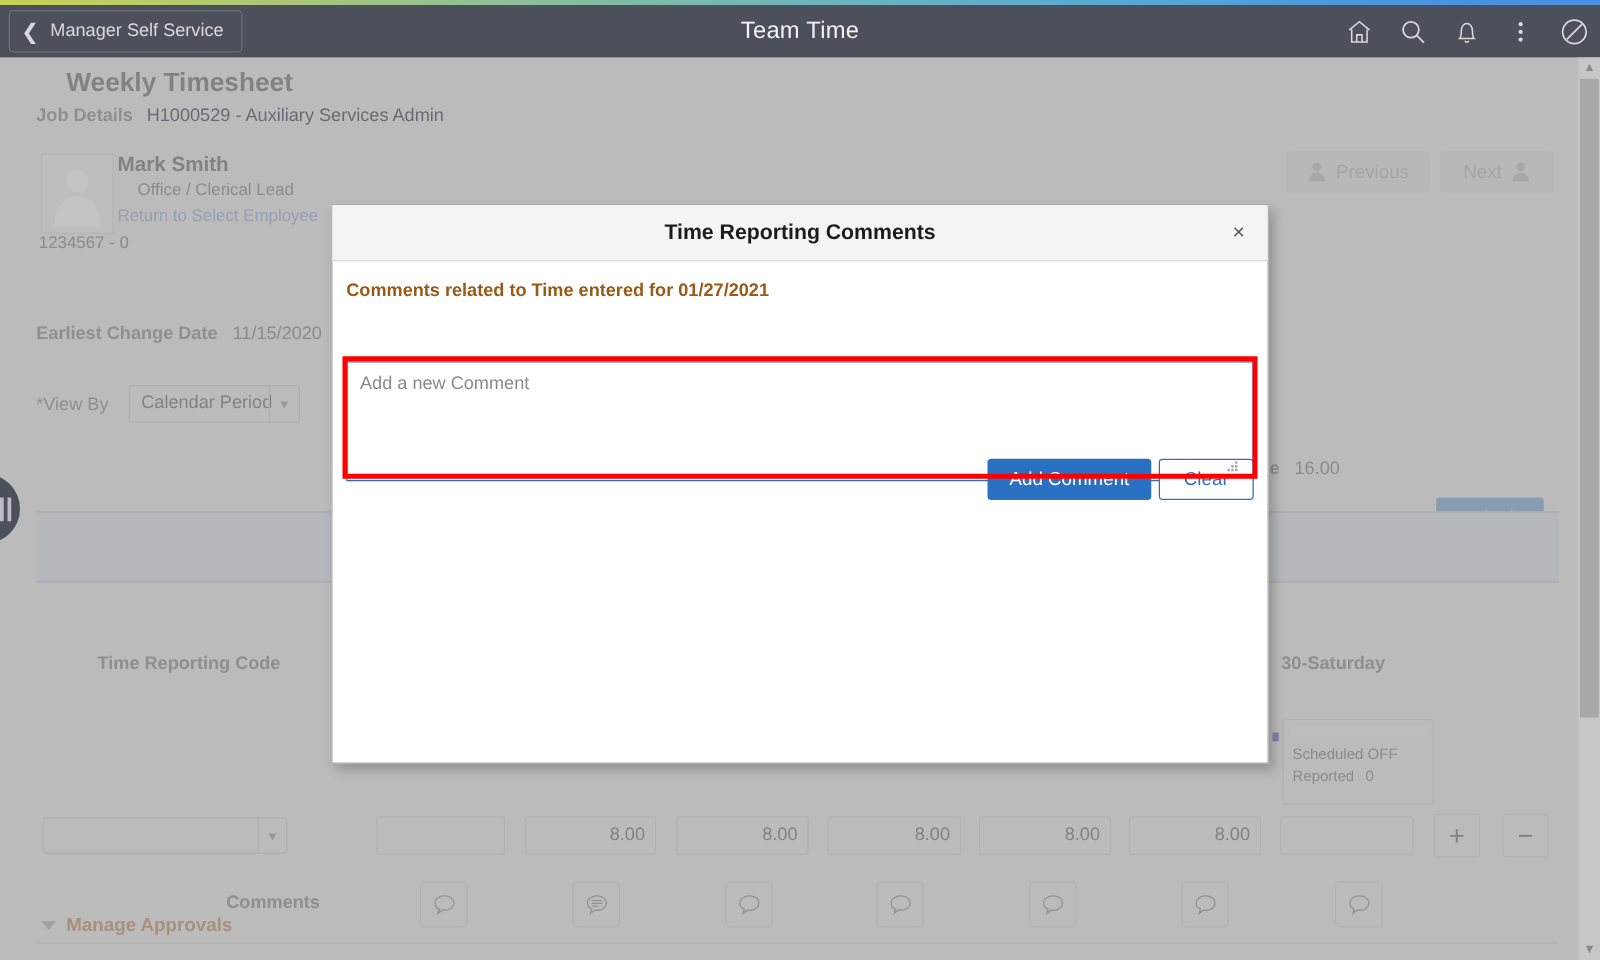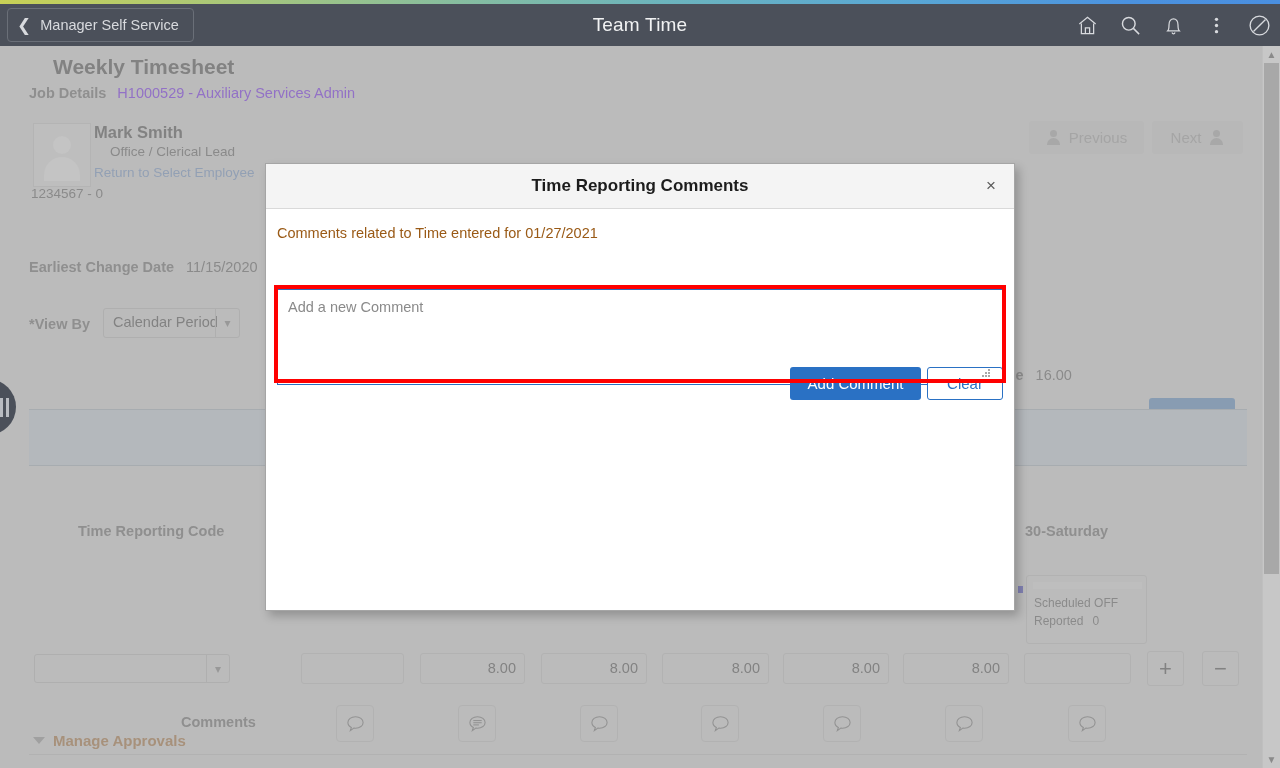--- a/index.html
+++ b/index.html
@@ -112,21 +112,21 @@
   }
   #job-details-row {
     position: absolute;
     left: 29px; top: 39px;
     font-size: 14.5px;
     color: #6d6d6d;
     display: flex;
     gap: 11px;
   }
   #job-details-row .jd-label { font-weight: bold; color: #676767; }
-  #job-details-row .jd-value { color: #6d28d9; text-align: right; }
+  #job-details-row .jd-value { color: #0f172a; text-align: right; }
 
   
   #avatar {
     position: absolute;
     left: 33px; top: 77px;
     width: 56px; height: 62px;
     background: #c9c9c9;
     border: 1px solid #b4b4b4;
   }
   #avatar .head {
@@ -221,21 +221,21 @@
     gap: 12px;
     align-items: baseline;
   }
   #earliest-row .ec-label { font-weight: bold; color: #676767; }
   #earliest-row .ec-value { color: #5c5c5c; }
 
   #viewby-label {
     position: absolute;
     left: 29px; top: 270px;
     font-size: 14.5px;
-    font-weight: bold;
+    font-weight: normal;
     color: #676767;
     text-align: center;
   }
   #viewby-select {
     position: absolute;
     left: 103px; top: 262px;
     width: 137px; height: 30px;
     background: #c3c3c3;
     border: 1px solid #a9a9a9;
     border-radius: 3px;
@@ -535,21 +535,21 @@
     font-size: 17px;
     cursor: pointer;
     background: transparent;
     border: none;
     font-family: inherit;
   }
   #modal-subject {
     position: absolute;
     left: 11px; top: 61px;
     font-size: 14.5px;
-    font-weight: normal;
+    font-weight: bold;
     color: #9a5a16;
   }
   #modal-note {
     position: absolute;
     left: 11px; top: 93px;
     font-size: 14.5px;
     color: #1c1c1c;
   }
 
   #comment-textarea {

